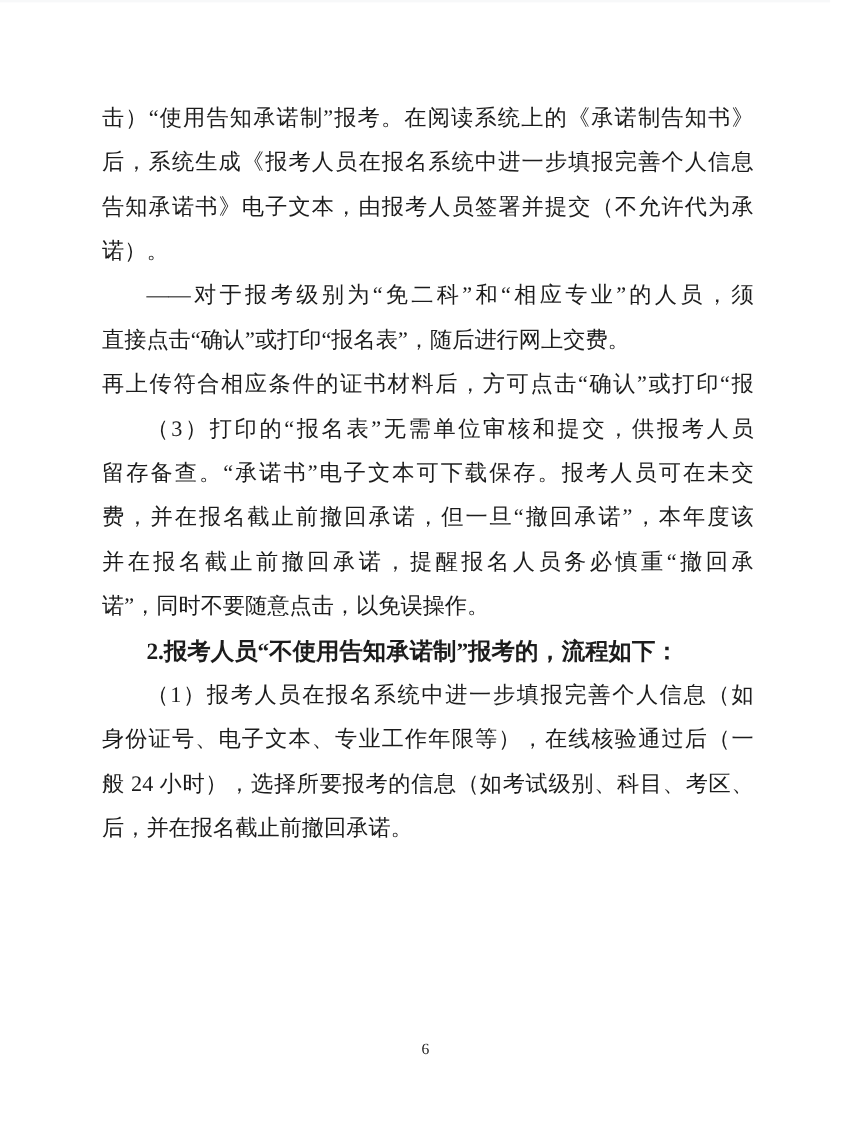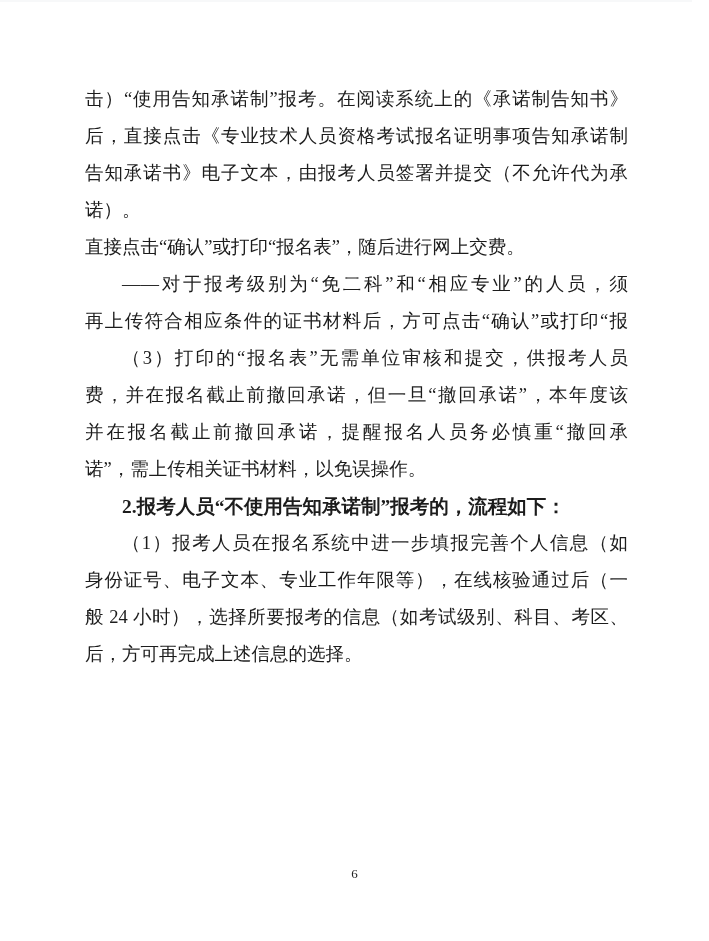--- a/index.html
+++ b/index.html
@@ -63,31 +63,32 @@
   }
 </style>
 </head>
 <body>
 
 <div class="page">
   <div class="top-edge"></div>
 
   <div class="content">
     <div class="line fill">击）“使用告知承诺制”报考。在阅读系统上的《承诺制告知书》</div>
-    <div class="line fill">后，直接点击《专业技术人员资格考试报名证明事项告知承诺制</div>
+    <div class="line fill">后，系统生成《报考人员在报名系统中进一步填报完善个人信息</div>
     <div class="line fill">告知承诺书》电子文本，由报考人员签署并提交（不允许代为承</div>
     <div class="line end">诺）。</div>
+    <div class="line fill indent">——对于报考级别为“免二科”和“相应专业”的人员，须</div>
     <div class="line end">直接点击“确认”或打印“报名表”，随后进行网上交费。</div>
-    <div class="line fill indent">——对于报考级别为“免二科”和“相应专业”的人员，须</div>
     <div class="line fill">再上传符合相应条件的证书材料后，方可点击“确认”或打印“报</div>
     <div class="line fill indent">（3）打印的“报名表”无需单位审核和提交，供报考人员</div>
+    <div class="line fill">留存备查。“承诺书”电子文本可下载保存。报考人员可在未交</div>
     <div class="line fill">费，并在报名截止前撤回承诺，但一旦“撤回承诺”，本年度该</div>
     <div class="line fill">并在报名截止前撤回承诺，提醒报名人员务必慎重“撤回承</div>
-    <div class="line end">诺”，需上传相关证书材料，以免误操作。</div>
+    <div class="line end">诺”，同时不要随意点击，以免误操作。</div>
     <div class="line end indent bold">2.报考人员“不使用告知承诺制”报考的，流程如下：</div>
     <div class="line fill indent">（1）报考人员在报名系统中进一步填报完善个人信息（如</div>
     <div class="line fill">身份证号、电子文本、专业工作年限等），在线核验通过后（一</div>
     <div class="line fill">般 24 小时），选择所要报考的信息（如考试级别、科目、考区、</div>
-    <div class="line end">后，方可再完成上述信息的选择。</div>
+    <div class="line end">后，并在报名截止前撤回承诺。</div>
   </div>
 
   <div class="footer">6</div>
 </div>
 
 </body></html>

